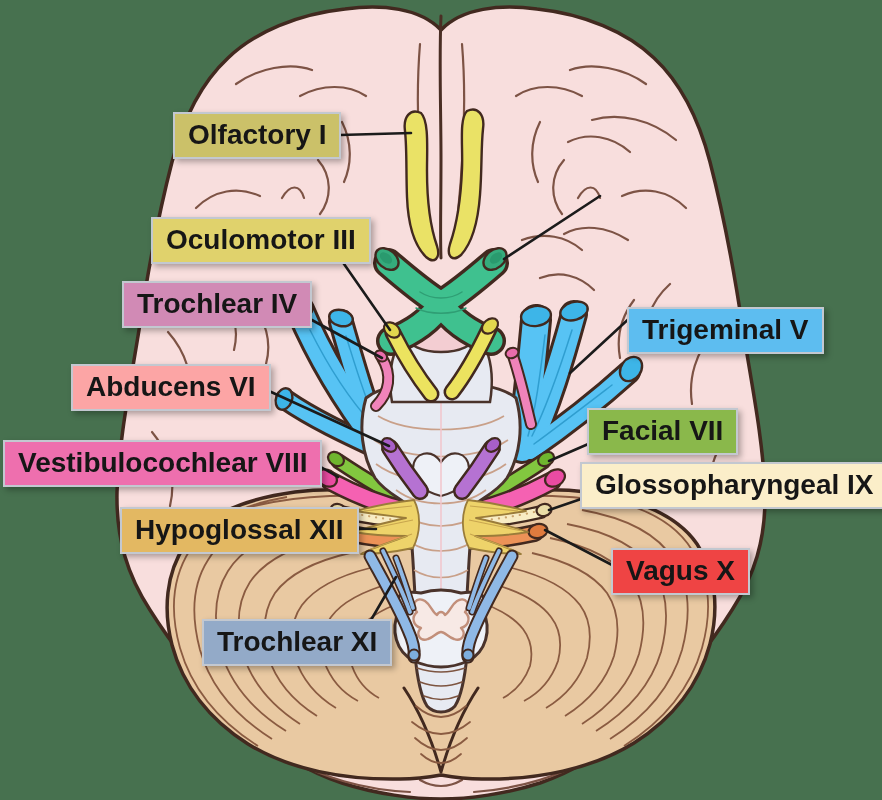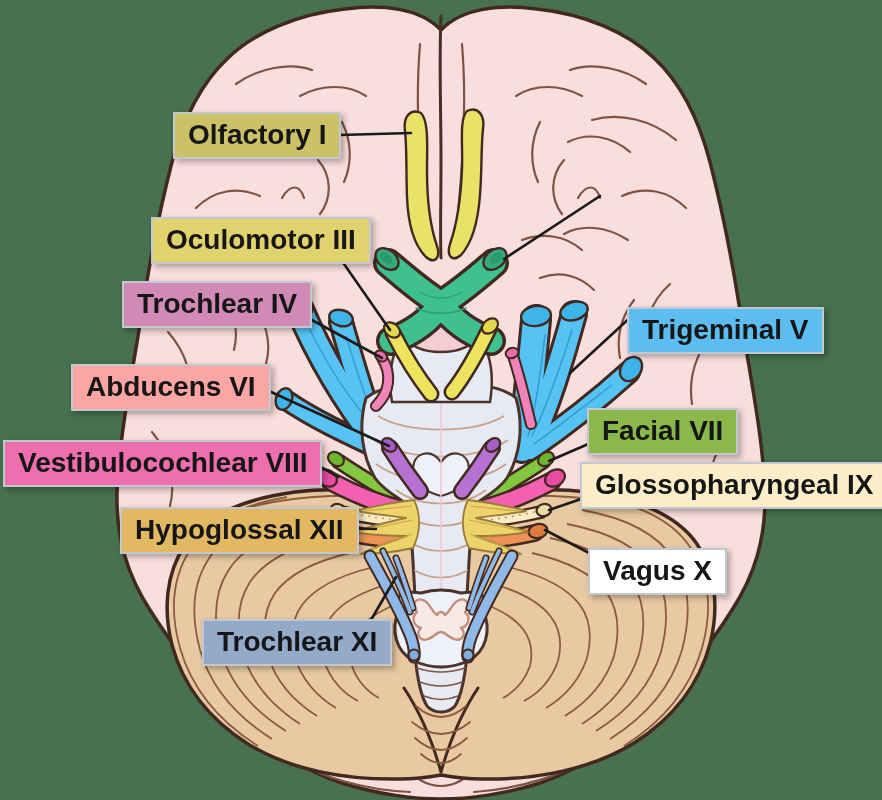--- a/index.html
+++ b/index.html
@@ -175,15 +175,15 @@
 
 <div class="label" style="left: 173px; top: 112px; background: rgb(203, 193, 105);">Olfactory I</div>
     <div class="label" style="left: 117px; top: 217px; background: rgb(224, 210, 108); margin-left: 34px;">Oculomotor III</div>
     <div class="label" style="left: 122px; top: 281px; background: rgb(209, 138, 181);">Trochlear IV</div>
     <div class="label" style="left: 627px; top: 271px; background: rgb(93, 189, 240); margin-top: 36px;">Trigeminal V</div>
     <div class="label" style="left: 71px; top: 364px; background: #fca5a5;">Abducens VI</div>
     <div class="label" style="left: 587px; top: 408px; background: rgb(138, 184, 75);">Facial VII</div>
     <div class="label" style="left: 3px; top: 440px; background: rgb(238, 111, 174); text-align: center;">Vestibulocochlear VIII</div>
     <div class="label" style="left: 580px; top: 462px; background: rgb(251, 238, 201);">Glossopharyngeal IX</div>
     <div class="label" style="left: 92px; top: 507px; background: rgb(227, 184, 98); margin-left: 28px;">Hypoglossal XII</div>
-    <div class="label" style="left: 588px; top: 548px; background: #ffffff;">Vagus X</div>
+    <div class="label" style="left: 611px; top: 548px; background: #ef4444;">Vagus X</div>
     <div class="label" style="left: 202px; top: 619px; background: rgb(147, 170, 200);">Trochlear XI</div>
   </div>
 
 </body></html>

